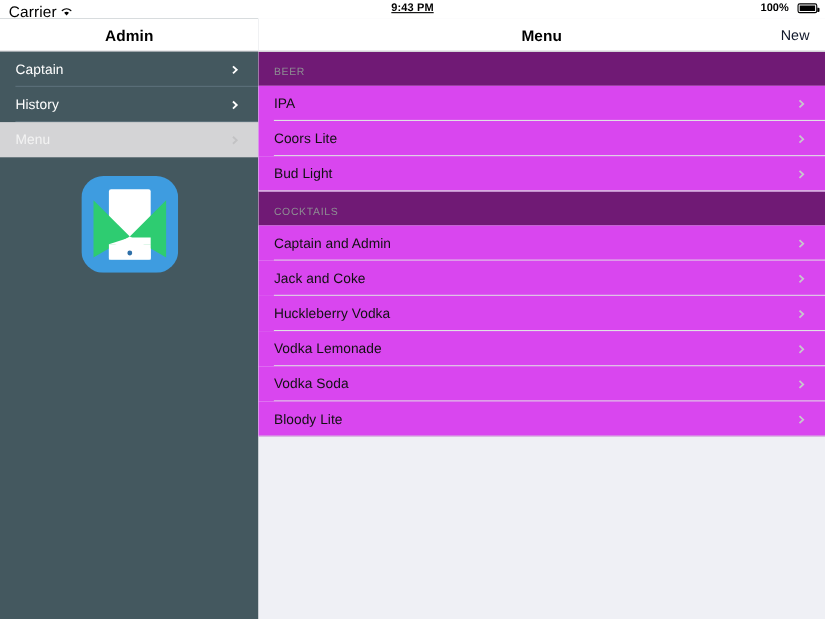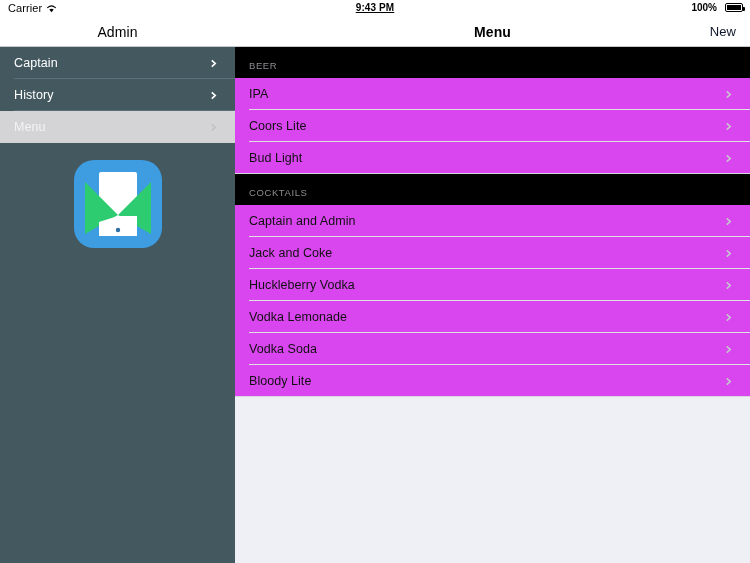--- a/index.html
+++ b/index.html
@@ -18,21 +18,21 @@
     position: absolute; top: 0; left: 0;
     width: 750px; height: 17px;
     background: #ffffff;
     z-index: 20;
     font-size: 10px; color: #000;
   }
   .status-left {
     position: absolute; left: 8px; top: 2px;
     display: flex; align-items: center; gap: 4px;
   }
-  .status-carrier { font-size: 11px; letter-spacing: .1px; }
+  .status-carrier { font-size: 14px; letter-spacing: .1px; }
   .wifi-icon { display: block; }
   .status-center {
     position: absolute; left: 0; right: 0; top: 2px;
     text-align: center; font-size: 10px; font-weight: bold;
     letter-spacing: .1px;
     text-decoration: underline;
   }
   .status-right {
     position: absolute; right: 7px; top: 2px;
     display: flex; align-items: center; gap: 8px;
@@ -58,21 +58,21 @@
     padding-top: 17px;
     flex: 0 0 235px;
   }
   .sidebar-navbar {
     height: 30px;
     background: #ffffff;
     border-bottom: 1px solid #c8c8cc;
     display: flex; align-items: center; justify-content: center;
   }
   .sidebar-title {
-    font-size: 14px; font-weight: normal; color: #000;
+    font-size: 14px; font-weight: bold; color: #000;
     letter-spacing: .1px;
   }
   .sidebar-list { background: #44585f; }
   .sidebar-row {
     position: relative;
     height: 32px;
     display: flex; align-items: center;
     padding: 0 14px 0 14px;
     color: #ffffff;
     font-size: 12.5px;
@@ -122,21 +122,21 @@
   .new-button {
     position: absolute; right: 14px;
     font-size: 13px; color: #0f172a;
     letter-spacing: .1px;
     cursor: pointer;
   }
 
   .table { background: #eff0f5; }
   .section-header {
     height: 31px;
-    background: #000000;
+    background: #701a75;
     display: flex; align-items: flex-end;
     padding: 0 0 7px 14px;
     font-size: 9.5px;
     letter-spacing: .6px;
     color: #8e8e93;
     text-transform: uppercase;
   }
   .cell {
     position: relative;
     height: 32px;

